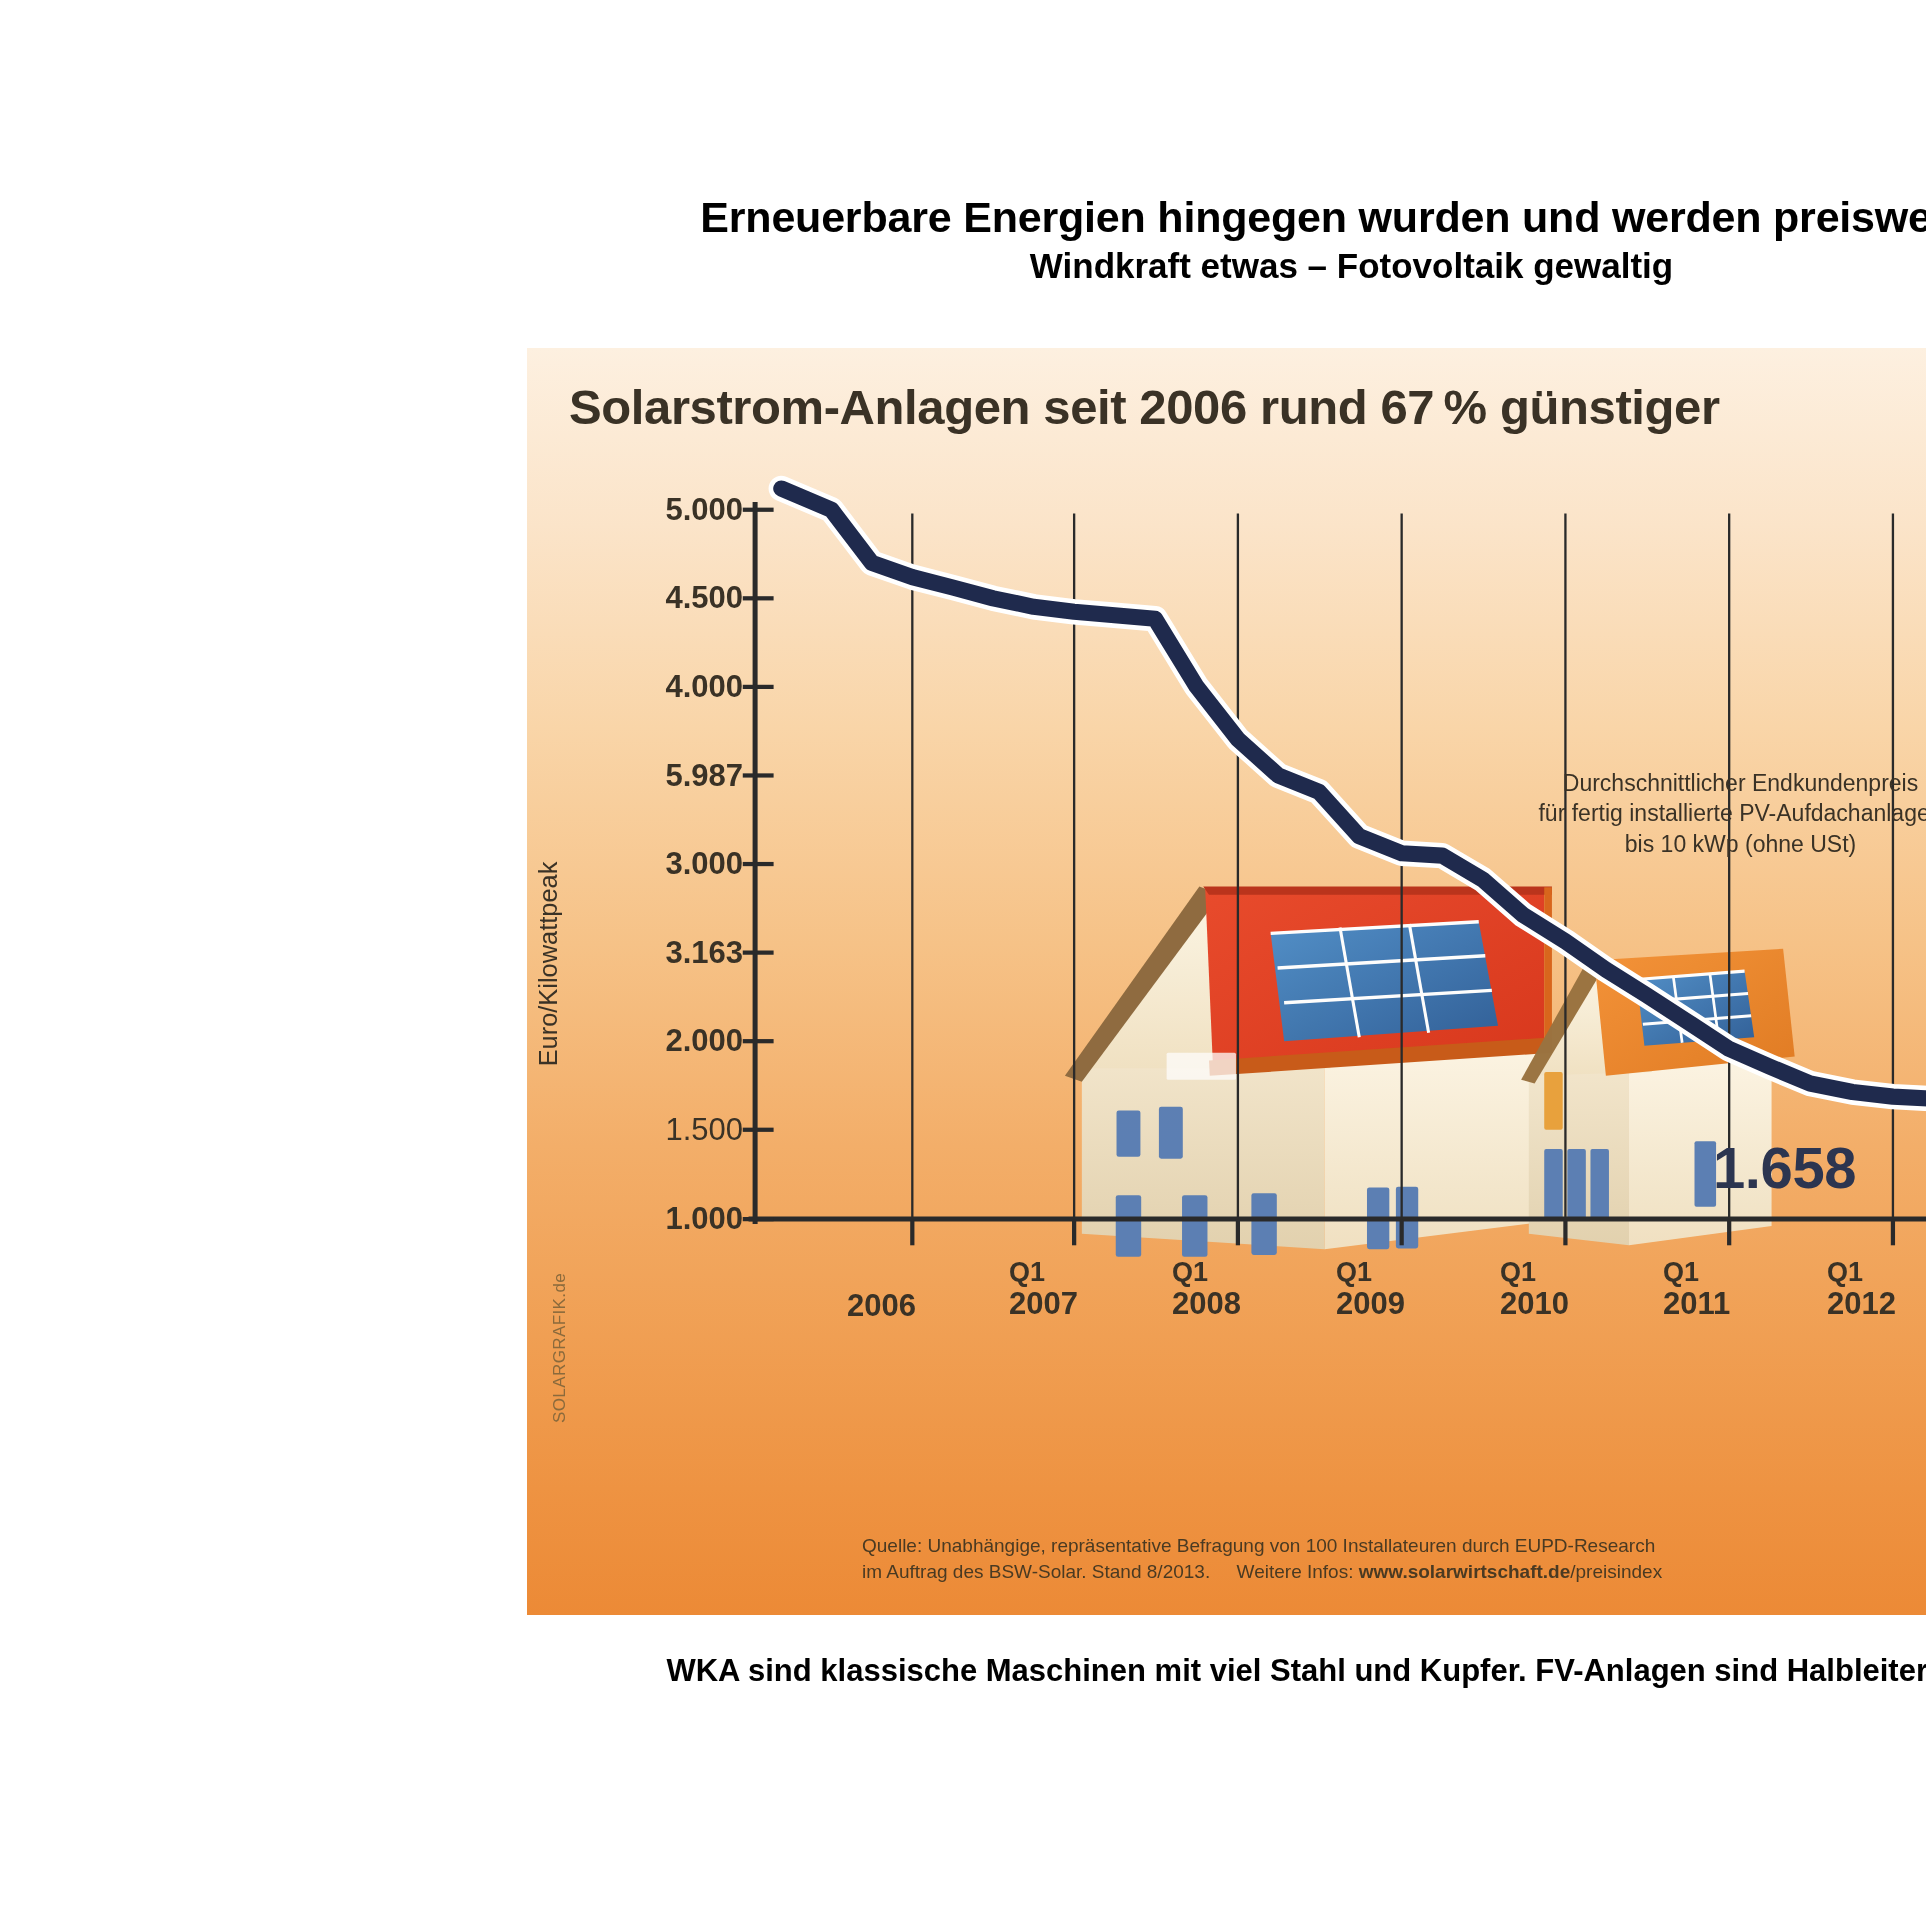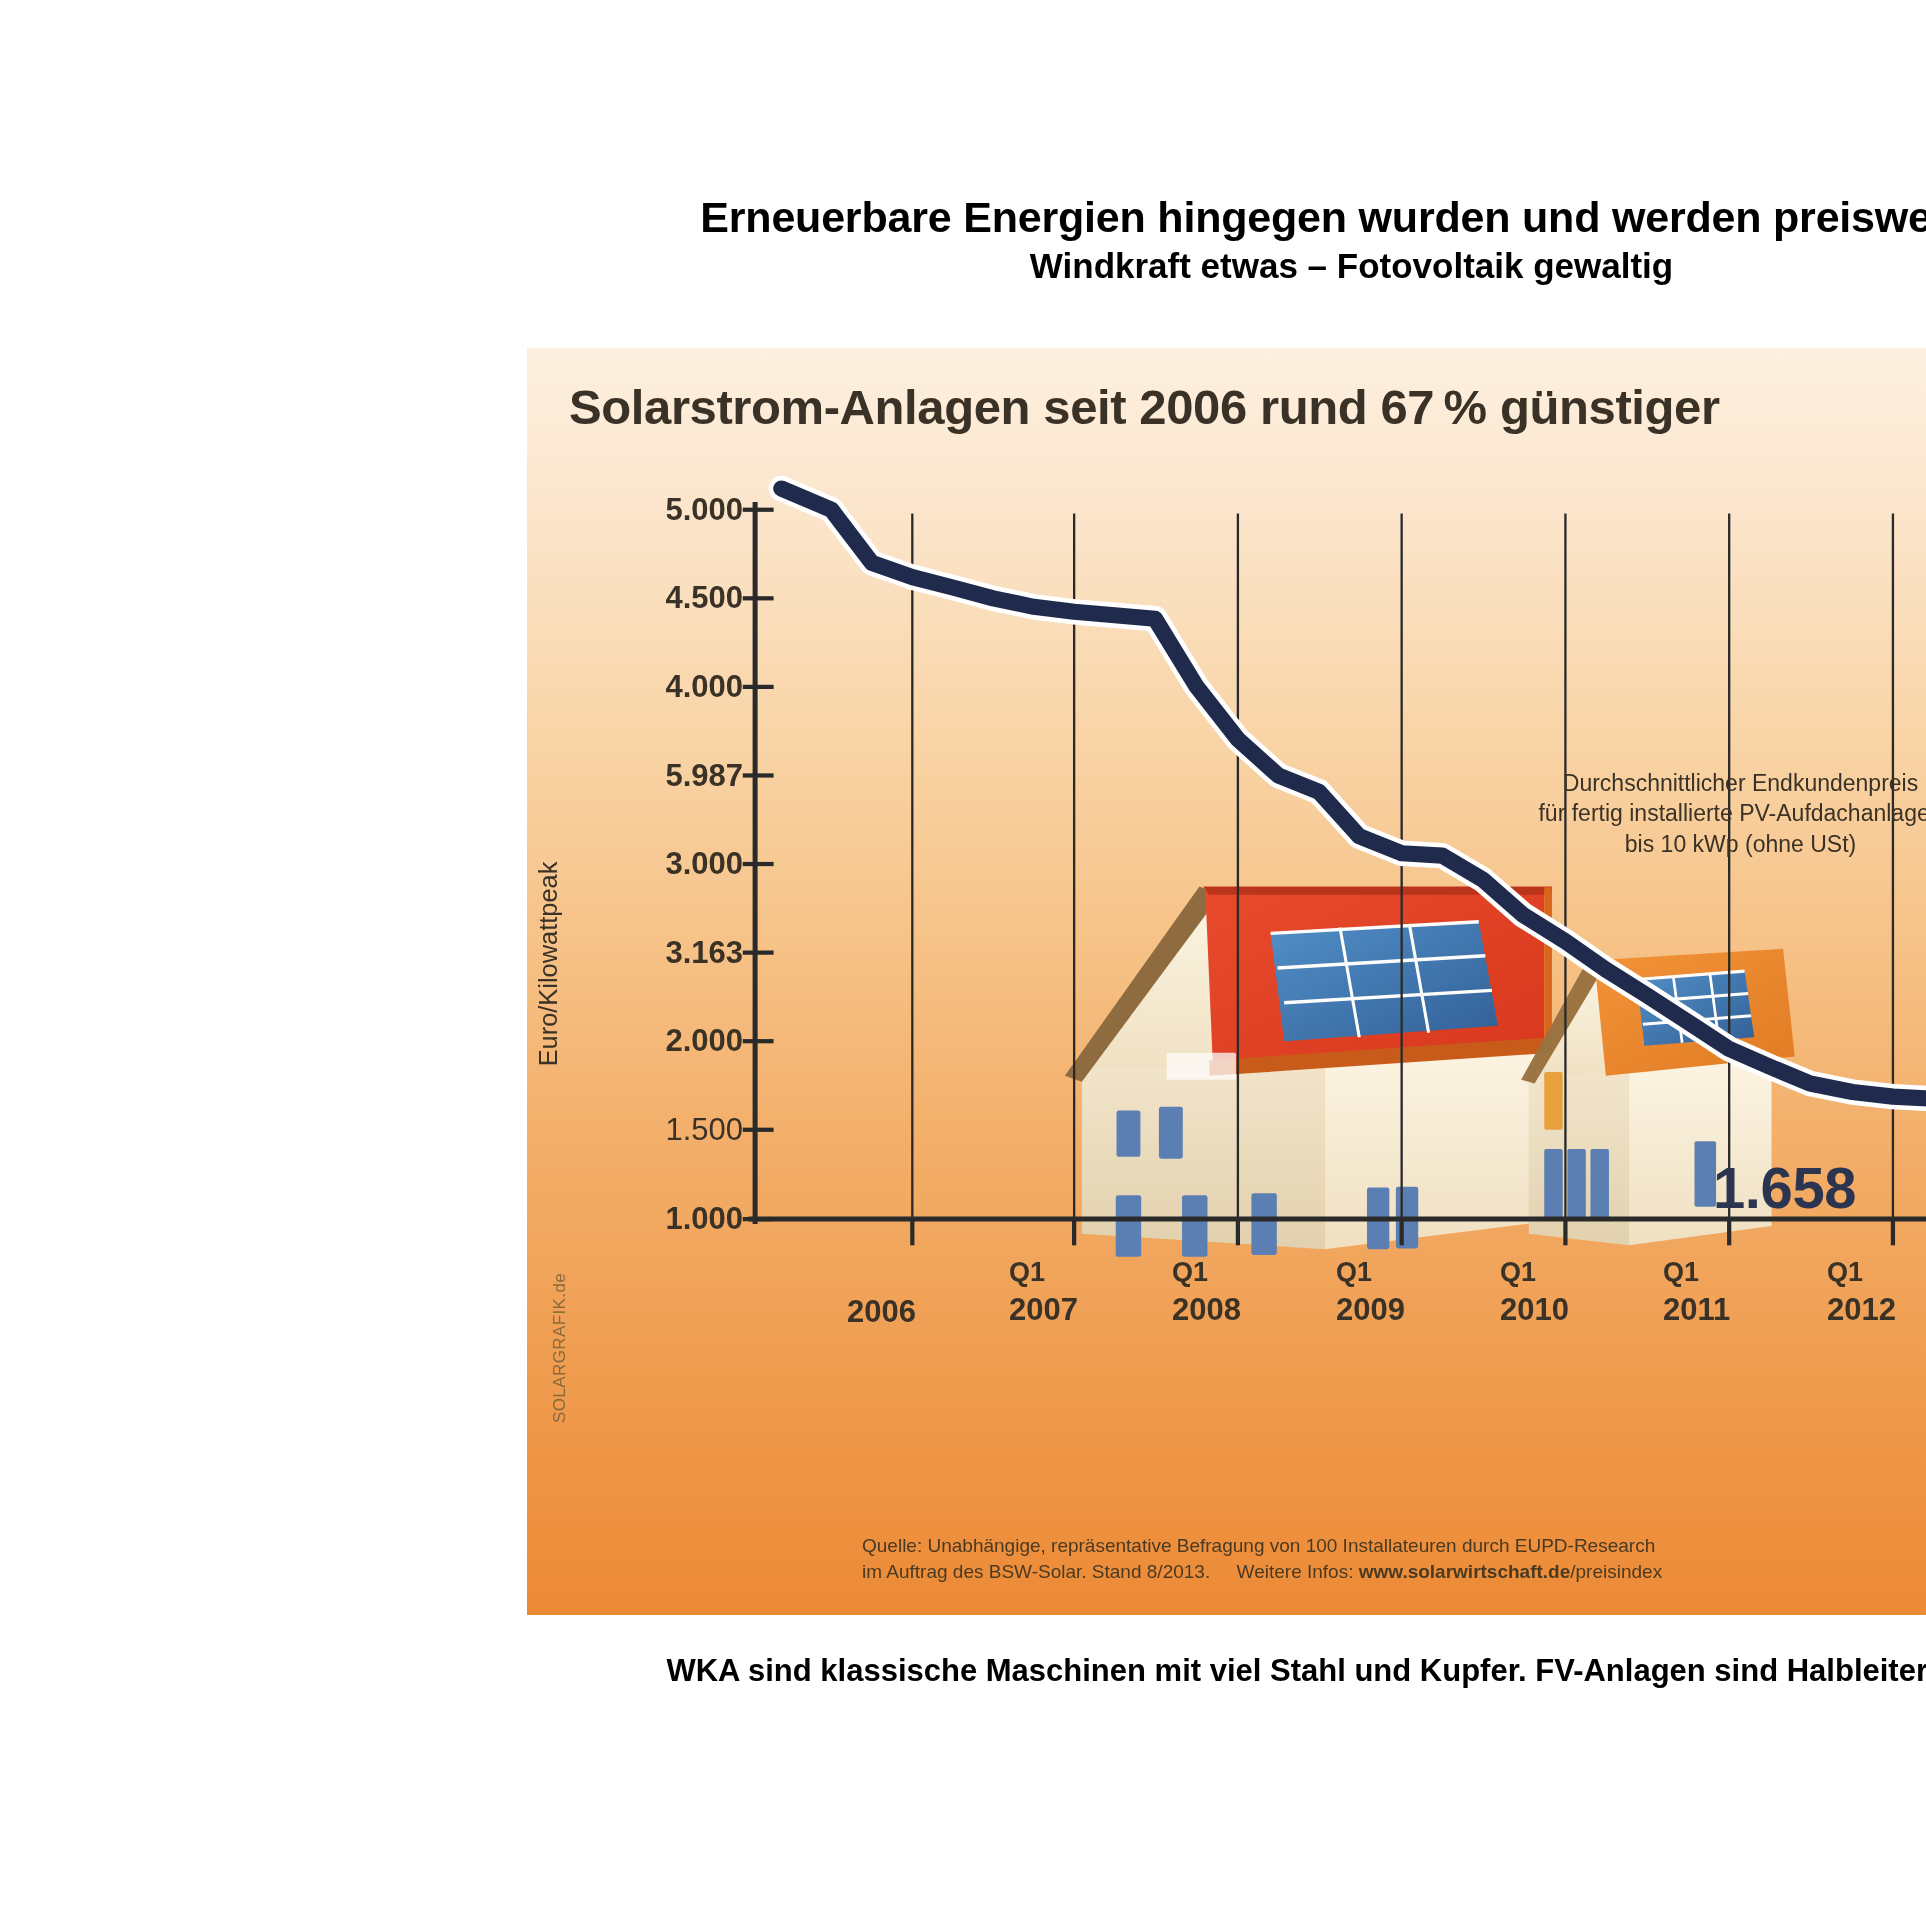--- a/index.html
+++ b/index.html
@@ -111,21 +111,20 @@
     line-height: 1.12;
     white-space: nowrap;
   }
   .xtick .q {
     display: block;
     font-size: 27px;
   }
   .xtick .yr {
     display: block;
     font-size: 31px;
-    margin-top: 6px;
   }
 
   .annotation {
     position: absolute;
     left: 886px;
     top: 420px;
     width: 655px;
     text-align: center;
     font-size: 23px;
     color: #3a3226;
@@ -133,21 +132,20 @@
   }
 
   .value-label {
     position: absolute;
     left: 1186px;
     top: 786px;
     font-size: 58px;
     font-weight: bold;
     color: #2c3550;
     letter-spacing: -0.4px;
-    margin-top: 20px;
   }
 
   .source-note {
     position: absolute;
     left: 335px;
     top: 1185px;
     width: 1079px;
     font-size: 19px;
     color: #4a3a22;
     line-height: 1.38;

